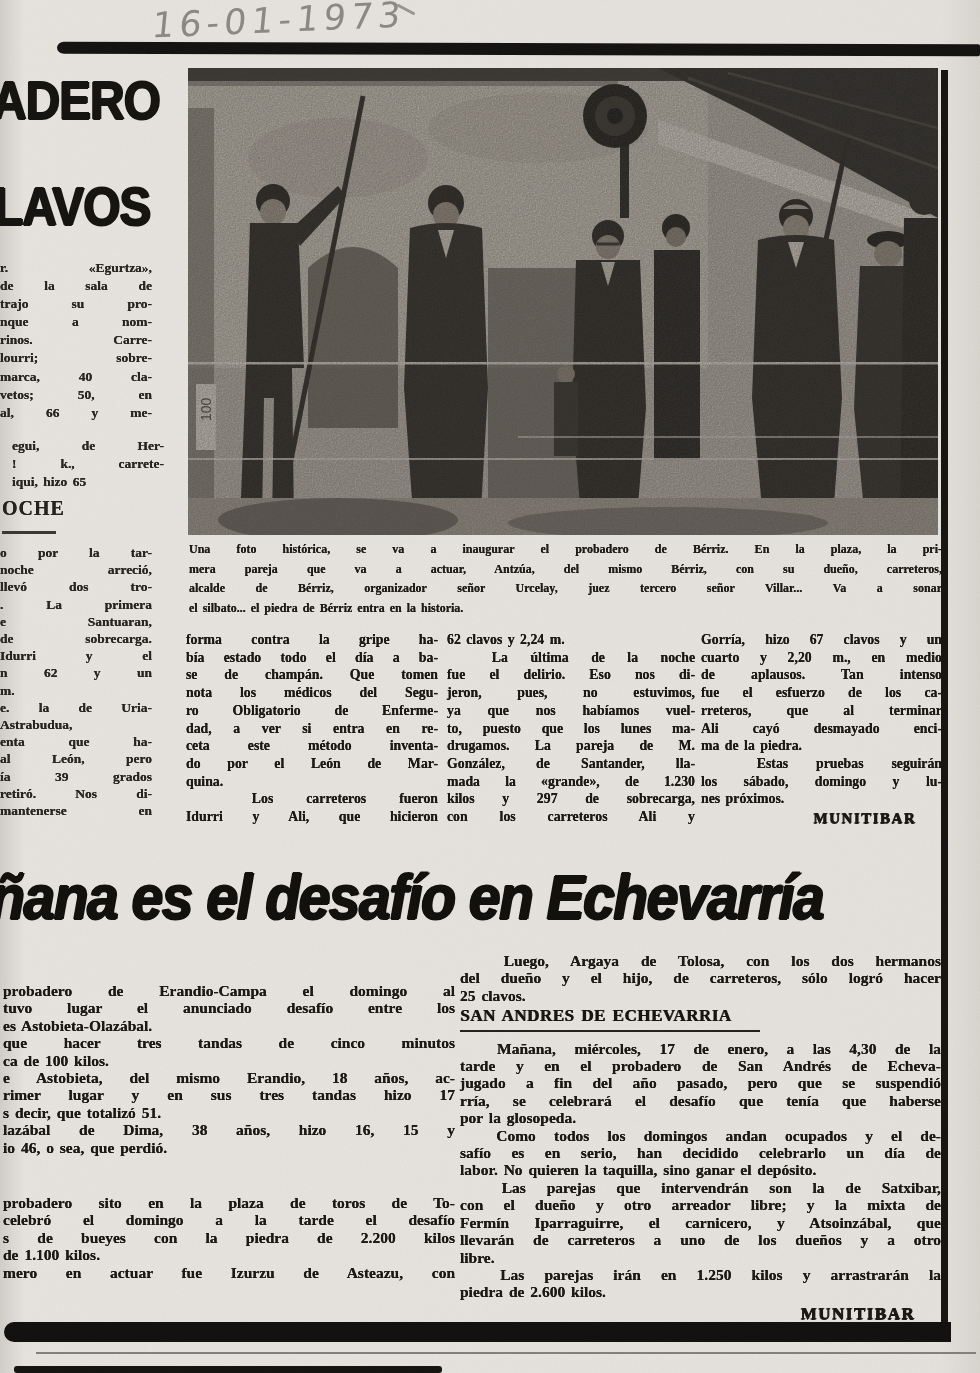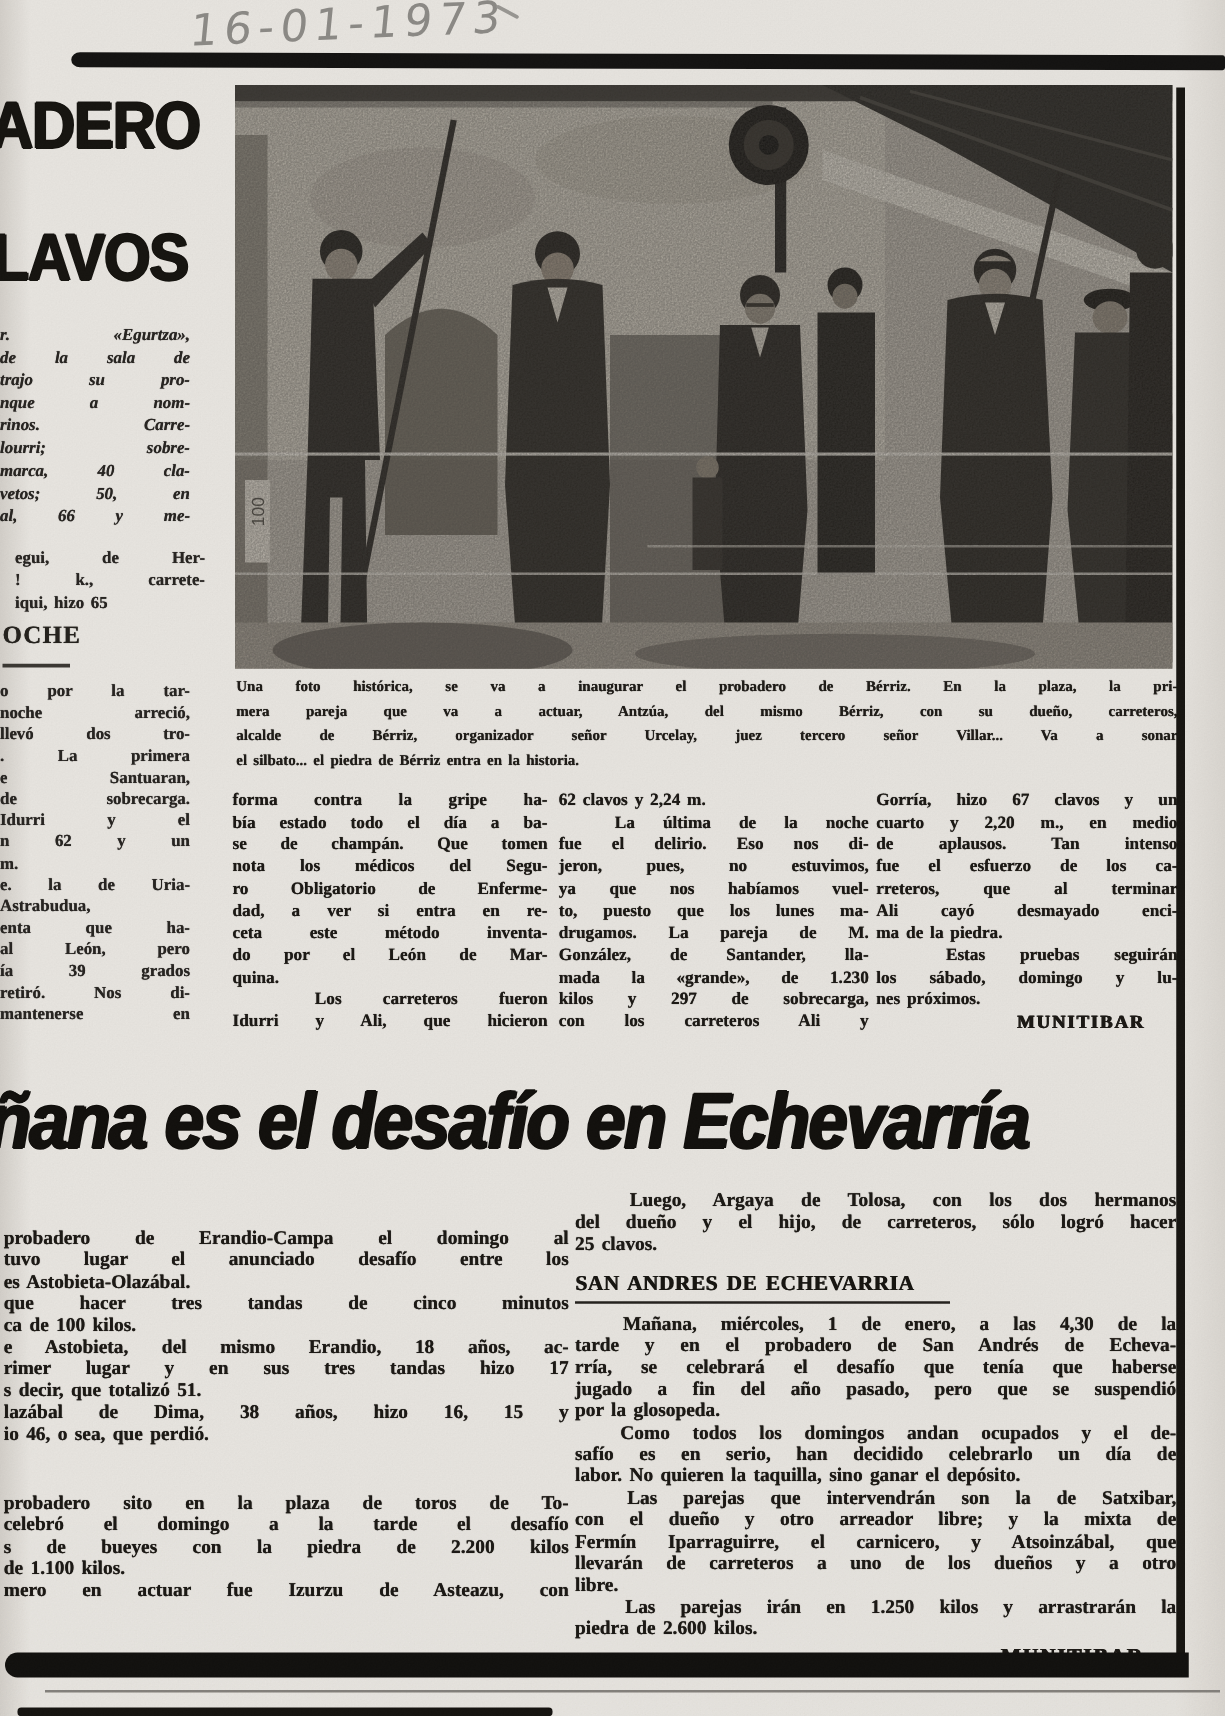--- a/index.html
+++ b/index.html
@@ -47,21 +47,21 @@
 
 <div class="page">
 
   <div class="abs hand" style="left:152px;top:0px;">16-01-1973</div>
   <div class="abs tick" style="left:396px;top:8px;"></div>
 
   <div class="abs toprule" style="left:57px;top:43px;width:923px;"></div>
 
   <div class="abs hfrag" style="left:-8px;top:74px;">ADERO</div>
   <div class="abs hfrag" style="left:-6px;top:180px;">LAVOS</div>
-  <div class="abs fragcol ink" style="left:0;top:259px;width:152px;font-style:italic;">
+  <div class="abs fragcol ink" style="left:0;top:259px;width:152px;">
       <div class="jline">r. «Egurtza»,</div>
       <div class="jline">de la sala de</div>
       <div class="jline">trajo su pro-</div>
       <div class="jline">nque a nom-</div>
       <div class="jline">rinos. Carre-</div>
       <div class="jline">lourri; sobre-</div>
       <div class="jline">marca, 40 cla-</div>
       <div class="jline">vetos; 50, en</div>
       <div class="jline">al, 66 y me-</div>
     </div>
@@ -291,27 +291,27 @@
         <div class="jline">mero en actuar fue Izurzu de Asteazu, con</div>
       </div>
   </div>
 
   <div class="abs lcol ink" style="left:460px;top:952px;width:481px;">
     <div>
         <div class="jline">  Luego, Argaya de Tolosa, con los dos hermanos</div>
         <div class="jline">del dueño y el hijo, de carreteros, sólo logró hacer</div>
         <div class="jline last">25 clavos.</div>
       </div>
-    <div class="subhead" style="margin-top:14px;">SAN ANDRES DE ECHEVARRIA</div>
+    <div class="subhead" style="margin-top:3px;">SAN ANDRES DE ECHEVARRIA</div>
     <div class="subrule"></div>
     <div>
-        <div class="jline">  Mañana, miércoles, 1 de enero, a las 4,30 de la</div>
+        <div class="jline">  Mañana, miércoles, 17 de enero, a las 4,30 de la</div>
         <div class="jline">tarde y en el probadero de San Andrés de Echeva-</div>
+        <div class="jline">jugado a fin del año pasado, pero que se suspendió</div>
         <div class="jline">rría, se celebrará el desafío que tenía que haberse</div>
-        <div class="jline">jugado a fin del año pasado, pero que se suspendió</div>
         <div class="jline last">por la glosopeda.</div>
       </div>
     <div>
         <div class="jline">  Como todos los domingos andan ocupados y el de-</div>
         <div class="jline">safío es en serio, han decidido celebrarlo un día de</div>
         <div class="jline last">labor. No quieren la taquilla, sino ganar el depósito.</div>
       </div>
     <div>
         <div class="jline">  Las parejas que intervendrán son la de Satxibar,</div>
         <div class="jline">con el dueño y otro arreador libre; y la mixta de</div>

